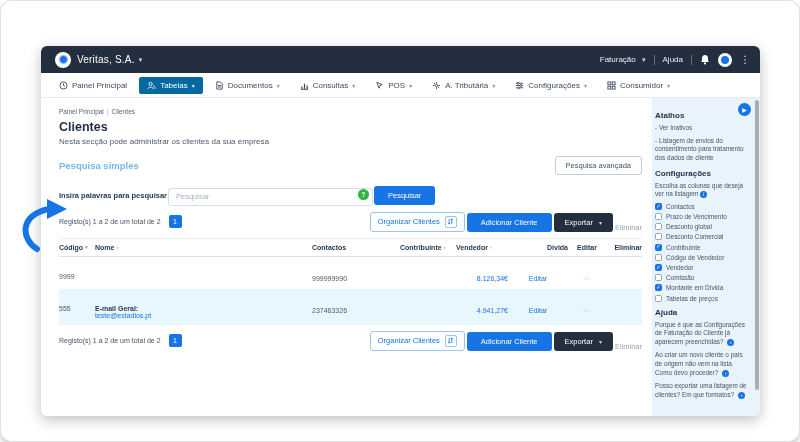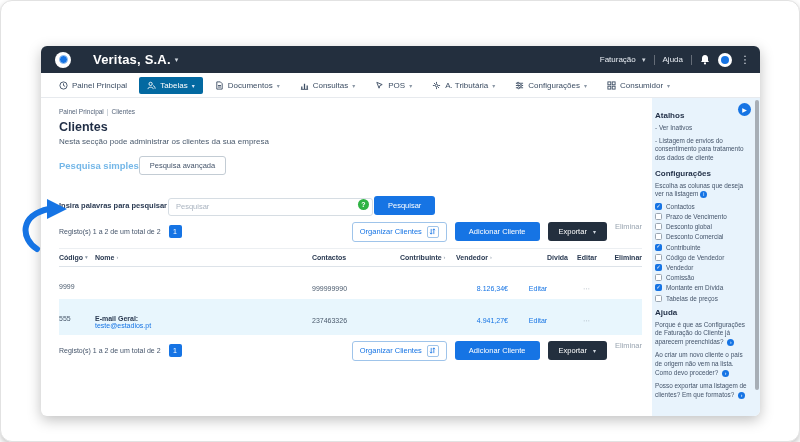--- a/index.html
+++ b/index.html
@@ -6,21 +6,21 @@
   html,body { width:800px; height:442px; background:#fff; font-family:"Liberation Sans", sans-serif; }
   .frame { position:relative; width:800px; height:442px; background:#fff; border:1px solid #e2e2e2; border-radius:12px; box-shadow:0 3px 6px rgba(0,0,0,.22); overflow:hidden; }
 
   
   .window { position:absolute; left:40px; top:45px; width:719px; height:370px; border-radius:6px; background:#fff; box-shadow:0 4px 14px rgba(0,0,0,.25); overflow:hidden; display:flex; flex-direction:column; }
 
   
   .titlebar { height:27px; background:#232f3e; display:flex; align-items:center; padding:0 10px 0 14px; color:#fff; flex:0 0 auto; }
   .logo-circle { width:16px; height:16px; border-radius:50%; background:#fff; display:flex; align-items:center; justify-content:center; margin-right:6px; }
   .logo-inner { width:9px; height:9px; border-radius:50%; background:#1674e4; border:1.5px solid #9cc3ef; }
-  .company { font-size:13px; font-weight:bold; letter-spacing:.2px;margin-left:16px; }
+  .company { font-size:10px; font-weight:normal; letter-spacing:.2px; }
   .tb-caret { font-size:7px; margin-left:4px; color:#cfd6de; }
   .tb-right { margin-left:auto; display:flex; align-items:center; gap:8px; font-size:8px; color:#e8edf3; }
   .tb-sep { width:1px; height:10px; background:rgba(255,255,255,.3); }
   .bell svg { display:block; }
   .avatar { width:14px; height:14px; border-radius:50%; background:#fff; display:flex; align-items:center; justify-content:center; }
   .avatar-inner { width:8px; height:8px; border-radius:50%; background:#1674e4; }
   .kebab { font-size:10px; color:#e8edf3; }
 
   
   .navbar { height:25px; background:#fff; border-bottom:1px solid #e7eaee; display:flex; align-items:center; padding:0 10px; gap:4px; flex:0 0 auto; }
@@ -32,36 +32,36 @@
 
   
   .appbody { flex:1; display:flex; min-height:0; position:relative; }
   .main { flex:1; padding:10px 10px 0 18px; position:relative; min-width:0; }
 
   .breadcrumb { font-size:6.5px; color:#55647a; margin-bottom:5px; }
   .breadcrumb .sep { margin:0 3px; color:#aab4c0; }
   .page-title { font-size:12.5px; font-weight:bold; color:#1f2d45; margin-bottom:3px; }
   .page-subtitle { font-size:8px; color:#4a5a6d; margin-bottom:10px; }
 
-  .search-head { display:flex; align-items:center; justify-content:flex-start; margin-bottom:20px; }
+  .search-head { display:flex; align-items:center; justify-content:space-between; margin-bottom:10px; }
   .section-title { font-size:9.5px; color:#74b7e8; font-weight:bold; }
   .btn-outline-grey { font-size:7.5px; color:#44546a; background:#fff; border:1px solid #c3ccd4; border-radius:3px; padding:4px 10px; cursor:pointer; }
 
   .search-row { display:flex; align-items:center; gap:1px; margin-bottom:6px; }
   .search-label { font-size:7.5px; font-weight:bold; color:#2a3a52; }
   .search-input-wrap { position:relative; width:205px; }
   .search-input { width:100%; height:18px; border:1px solid #d6dde3; border-radius:3px; font-size:7.5px; padding:0 20px 0 7px; color:#3c4d63; outline:none; }
   .search-input::placeholder { color:#aab4c0; }
   .help-circle { position:absolute; right:4px; top:3.5px; width:11px; height:11px; border-radius:50%; background:#2fb344; color:#fff; font-size:7px; font-weight:bold; display:flex; align-items:center; justify-content:center; }
   .btn-blue { background:#1674e4; color:#fff; border:none; border-radius:3px; font-size:7.5px; padding:5px 14px; cursor:pointer; }
 
   .toolbar { display:flex; align-items:center; margin:6px 0; }
   .records { font-size:7px; color:#44546a; }
   .page-chip { display:inline-flex; align-items:center; justify-content:center; width:13px; height:13px; background:#1674e4; color:#fff; border-radius:2px; font-size:7px; margin-left:8px; cursor:pointer; }
-  .toolbar-btns { margin-left:auto; display:flex; align-items:flex-start; gap:8px; }
+  .toolbar-btns { margin-left:auto; display:flex; align-items:flex-end; gap:2px; }
   .btn-organize { display:flex; align-items:center; gap:5px; font-size:7.5px; color:#1674e4; background:#fff; border:1px solid #9fc4ea; border-radius:3px; padding:3px 7px; cursor:pointer; }
   .organize-icon { width:12px; height:12px; border:1px solid #9fc4ea; border-radius:2px; display:flex; align-items:center; justify-content:center; }
   .btn-export { display:flex; align-items:center; gap:6px; background:#232f3e; color:#fff; border:none; border-radius:3px; font-size:7.5px; padding:5px 11px; cursor:pointer; }
   .btn-export .nav-caret { color:#cfd6de; }
   .link-disabled { font-size:7.5px; color:#9aa5b1; cursor:default; }
 
   
   .tbl { width:100%; }
   .tbl-grid { display:grid; grid-template-columns:36px 1fr 88px 56px 52px 60px 38px 36px; align-items:center; }
   .tbl-head { border-top:1px solid #eceff2; border-bottom:1px solid #dde3e9; padding:5px 0; font-size:7px; color:#2a3a52; font-weight:bold; }

